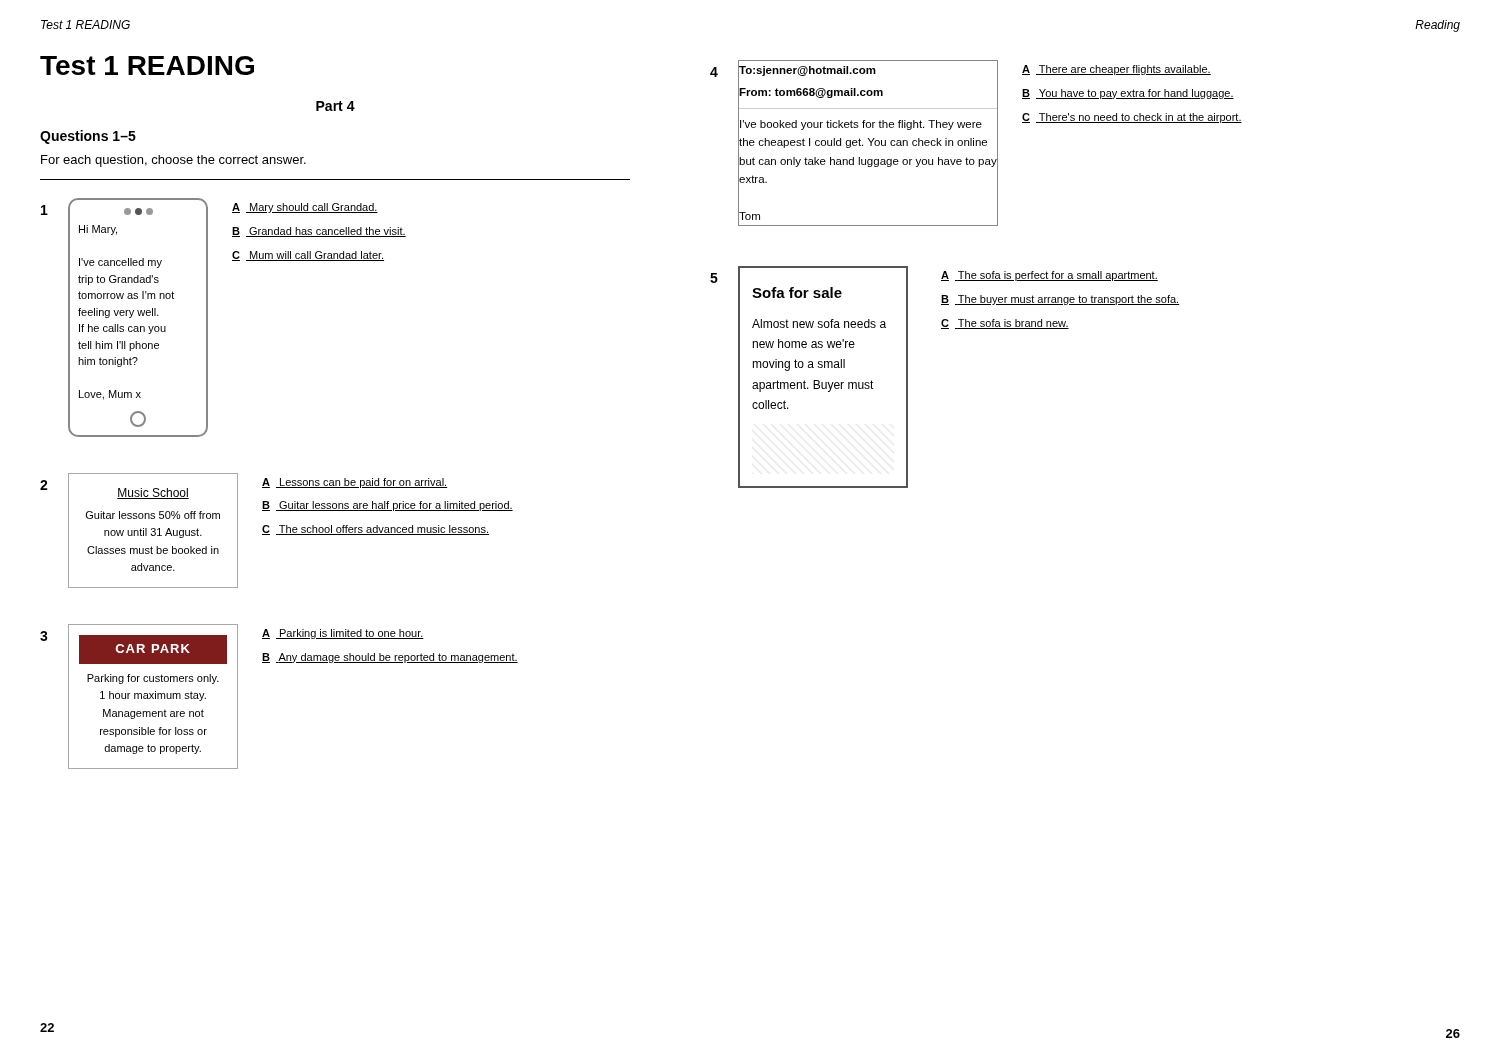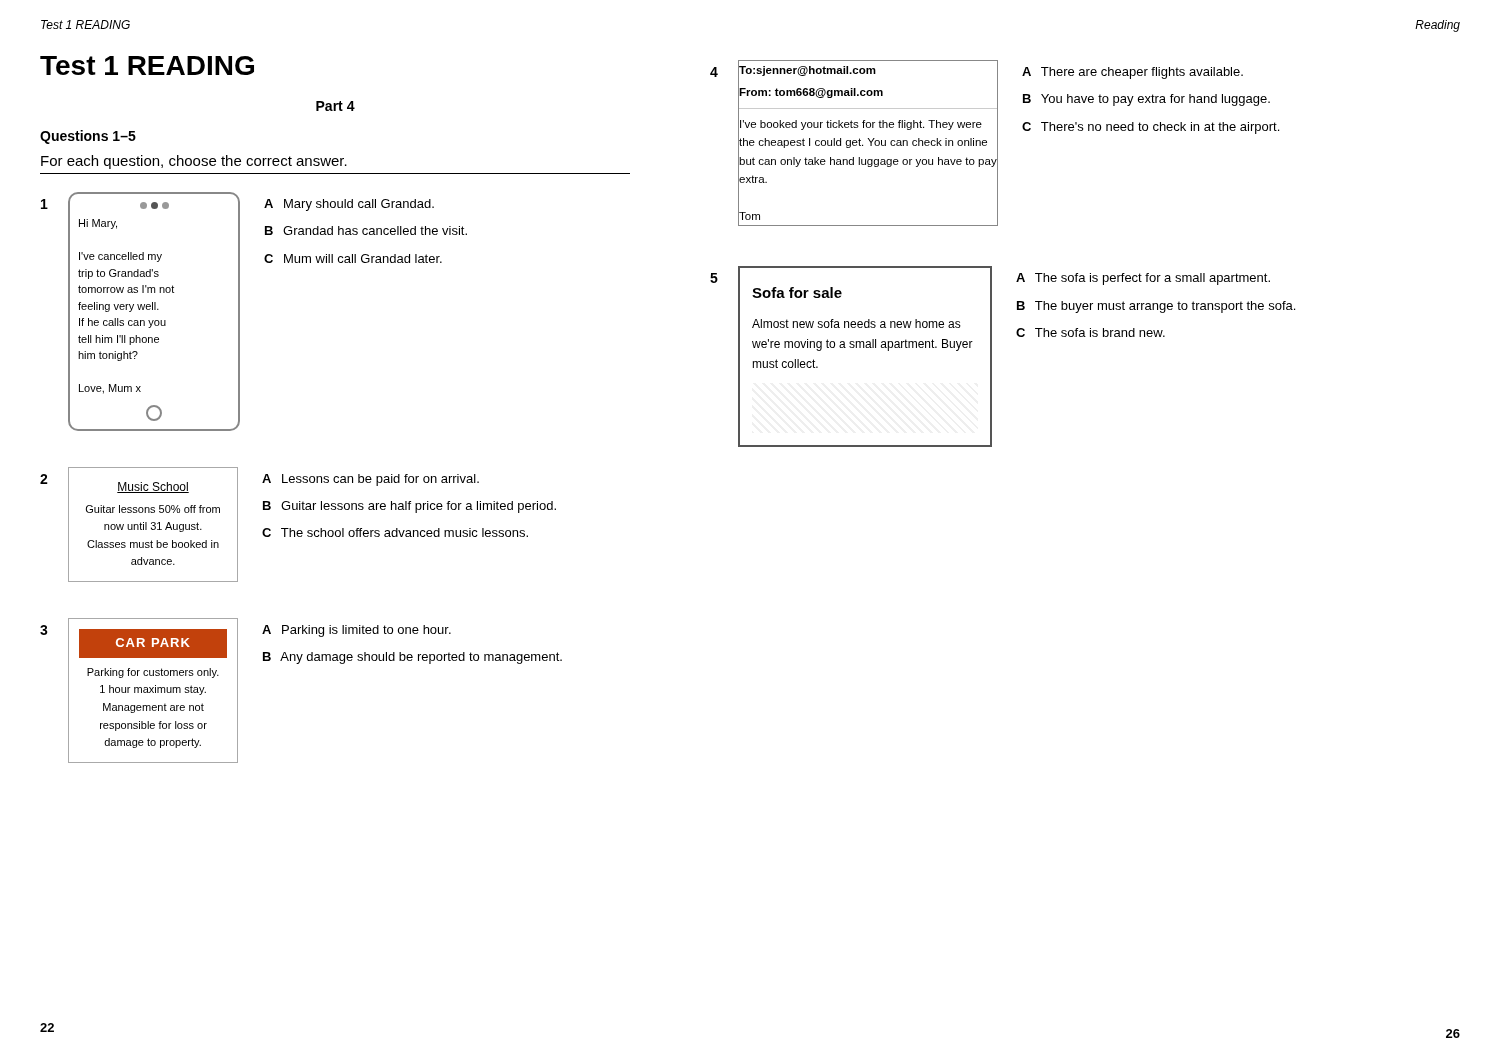--- a/index.html
+++ b/index.html
@@ -46,22 +46,22 @@
       margin-bottom: 14px;
     }
 
     .questions-label {
       font-weight: bold;
       font-size: 14px;
       margin-bottom: 8px;
     }
 
     .instructions {
-      font-size: 15px;
-      margin-bottom: 4px;
+      font-size: 13px;
+      margin-bottom: 12px;
     }
 
     .divider {
       border: none;
       border-top: 1px solid #000;
       margin-bottom: 18px;
     }
 
     .question-block {
       display: flex;
@@ -77,21 +77,21 @@
     }
 
     .stimulus-box {
       margin-right: 24px;
       flex-shrink: 0;
     }
 
     .phone-frame {
       border: 2px solid #888;
       border-radius: 10px;
-      width: 172px;
+      width: 140px;
       padding: 8px;
       background: #fff;
       position: relative;
     }
 
     .phone-dots {
       display: flex;
       justify-content: center;
       gap: 4px;
       margin-bottom: 6px;
@@ -143,33 +143,34 @@
     .car-park-box {
       border: 1px solid #aaa;
       width: 170px;
       padding: 10px;
       font-size: 11px;
       line-height: 1.6;
       text-align: center;
     }
 
     .car-park-title {
-      background: #c2410c;
+      background: #7f1d1d;
       color: #fff;
       font-weight: bold;
       font-size: 13px;
       padding: 4px 6px;
       margin-bottom: 6px;
       letter-spacing: 1px;
     }
 
     .options-list {
       list-style: none;
-      font-size: 13px;
+      font-size: 11px;
       line-height: 1.8;
+      text-decoration: underline;
     }
 
     .option-item {
       margin-bottom: 4px;
     }
 
     .option-letter {
       font-weight: bold;
       margin-right: 6px;
     }
@@ -194,26 +195,26 @@
     }
 
     .email-divider-inner {
       border: none;
       border-top: 1px solid #ccc;
       margin: 6px 0;
     }
 
     .sofa-box {
       border: 2px solid #555;
-      width: 254px;
+      width: 170px;
       padding: 12px;
       font-size: 12px;
       line-height: 1.7;
       flex-shrink: 0;
-      margin-right: 24px;
+      margin-right: 33px;
       position: relative;
     }
 
     .sofa-title {
       font-weight: bold;
       font-size: 15px;
       margin-bottom: 8px;
     }
 
     .right-question-block {

